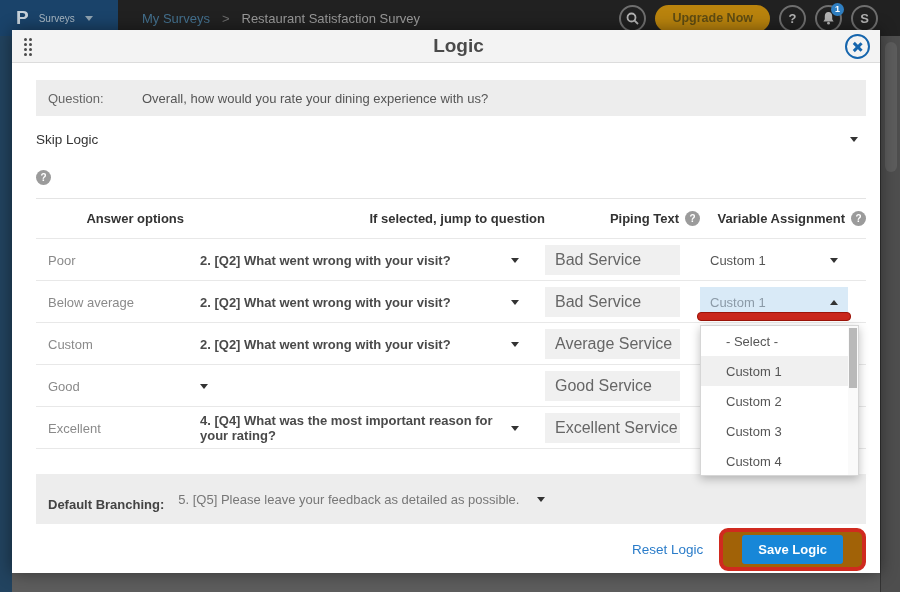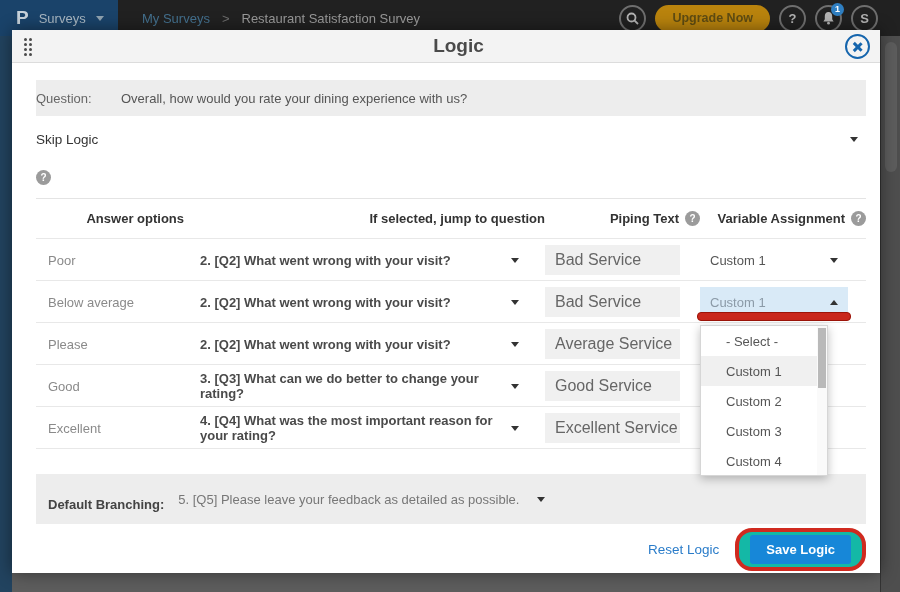--- a/index.html
+++ b/index.html
@@ -5,21 +5,21 @@
   * { margin:0; padding:0; box-sizing:border-box; }
   html,body { width:900px; height:592px; overflow:hidden; background:#5d5d5d;
     font-family:"Liberation Sans", sans-serif; }
   .stage { position:relative; width:900px; height:592px; }
 
   
   .topbar { position:absolute; left:0; top:0; width:900px; height:36px; background:#212121;
     display:flex; align-items:center; z-index:1; }
   .brand-block { width:118px; height:36px; background:#1a436a; display:flex; align-items:center; padding-left:16px; gap:10px; }
   .brand-logo { color:#c7d2da; font-size:19px; font-weight:bold; }
-  .brand-label { color:#a9b8c3; font-size:13px; }
+  .brand-label { color:#a9b8c3; font-size:10px; }
   .caret { width:0; height:0; border-left:4px solid transparent; border-right:4px solid transparent; border-top:5px solid #8fa2b0; }
   .crumbs { display:flex; align-items:center; gap:12px; margin-left:24px; font-size:13px; }
   .crumb-parent { color:#44718f; }
   .crumb-sep { color:#6e6e6e; }
   .crumb-current { color:#9a9a9a; }
   .topbar-right { margin-left:auto; display:flex; align-items:center; gap:9px; padding-right:22px; }
   .circle-btn { width:27px; height:27px; border-radius:50%; border:2px solid #6f6f6f; display:flex;
     align-items:center; justify-content:center; color:#b3b3b3; font-size:13px; font-weight:bold; position:relative; }
   .upgrade-btn { height:27px; background:#b9830d; border-radius:14px; padding:0 17px; display:flex; align-items:center;
     color:#5f4c12; font-weight:bold; font-size:12.5px; }
@@ -39,21 +39,21 @@
   .modal-title { font-size:19px; font-weight:bold; color:#4a4a4a;margin-left:25px; }
   .close-btn { position:absolute; right:10px; top:4px; width:25px; height:25px; border:2px solid #1565ad; border-radius:50%; }
   .close-x { position:absolute; left:50%; top:50%; width:11px; height:11px; transform:translate(-50%,-50%); }
   .close-x::before, .close-x::after { content:""; position:absolute; left:50%; top:0; width:2.5px; height:11px; background:#1565ad; }
   .close-x::before { transform:translateX(-50%) rotate(45deg); }
   .close-x::after  { transform:translateX(-50%) rotate(-45deg); }
 
   .modal-body { padding:0 14px 0 24px; }
 
   .question-row { margin-top:17px; height:36px; background:#ededed; display:flex; align-items:center; font-size:13px; }
-  .question-label { color:#666; width:85px; }
+  .question-label { color:#666; padding-left:12px; width:106px; }
   .question-text { color:#555; }
 
   .skiplogic-row { height:46px; display:flex; align-items:center; justify-content:space-between; padding-right:8px; }
   .skiplogic-label { font-size:13.5px; color:#333; }
   .caret-dark { width:0; height:0; border-left:4px solid transparent; border-right:4px solid transparent; border-top:5px solid #333; }
   .caret-up { width:0; height:0; border-left:4px solid transparent; border-right:4px solid transparent; border-bottom:5px solid #333; }
 
   .help-row { height:30px; display:flex; align-items:center; }
   .help-icon { width:15px; height:15px; border-radius:50%; background:#9b9b9b; color:#fff; font-size:10px; font-weight:bold;
     display:inline-flex; align-items:center; justify-content:center; }
@@ -69,35 +69,35 @@
   .cell-answer { padding-left:12px; color:#8a8a8a; }
   .cell-jump { display:flex; align-items:center; justify-content:space-between; padding-left:16px; padding-right:26px; color:#4a4a4a; font-weight:bold; }
   .pipe-input { width:135px; height:30px; background:#f0f0f0; border:none; font-family:"Liberation Sans",sans-serif;
     font-size:16px; color:#666; padding-left:10px; }
   .cell-var { position:relative; height:42px; display:flex; align-items:center; }
   .var-trigger { width:148px; height:30px; background:#fff; display:flex; align-items:center; justify-content:space-between;
     padding:0 10px; color:#555; cursor:pointer; }
   .var-trigger.open { background:#d9eaf7; color:#8b9aa7; }
   .red-underline { position:absolute; left:-3px; top:31px; width:154px; height:9px; background:#c9271c;
     border:1px solid #9c1409; border-radius:4px; z-index:40; }
-  .dropdown-menu { position:absolute; left:0; top:44px; width:128px; height:151px; background:#fff;
+  .dropdown-menu { position:absolute; left:0; top:44px; width:159px; height:151px; background:#fff;
     border:1px solid #d6d6d6; box-shadow:0 3px 9px rgba(0,0,0,.25); z-index:50; }
   .dd-item { height:30px; display:flex; align-items:center; padding-left:25px; font-size:13px; color:#555; cursor:pointer; }
   .dd-item.hl { background:#f0f0f0; }
   .dd-scroll { position:absolute; right:0; top:0; width:10px; height:149px; background:#fafafa; }
   .dd-scroll .dd-thumb { position:absolute; left:1px; top:2px; width:8px; height:60px; background:#b9b9b9; }
 
   .default-row { margin-top:25px; height:50px; background:#ededed; display:flex; align-items:center; font-size:13px; }
   .default-label { font-weight:bold; color:#444; padding-left:12px;margin-top:10px; }
   .default-select { display:flex; align-items:center; gap:18px; margin-left:14px; color:#777; cursor:pointer; }
   .default-note { color:#777; margin-left:18px; }
 
   .footer-row { height:50px; display:flex; align-items:center; justify-content:flex-end; gap:16px; }
   .reset-link { color:#2a7cc9; font-size:13.5px; cursor:pointer; }
-  .save-wrap { border:4px solid #d02a1f; border-radius:17px; padding:3px 11px; background:#14b8a6; }
+  .save-wrap { border:4px solid #d02a1f; border-radius:9px; padding:3px 19px; background:#a16207; }
   .save-btn { background:#1787d8; color:#fff; border:none; border-radius:3px; padding:7px 16px;
     font-family:"Liberation Sans",sans-serif; font-size:13px; font-weight:bold; cursor:pointer; }
 
   svg { display:block; }
 </style>
 </head>
 <body>
 
 <div class="stage">
 
@@ -229,33 +229,32 @@
               <div class="dd-item">Custom 3</div>
               <div class="dd-item">Custom 4</div>
               <div class="dd-scroll">
                   <span class="dd-thumb"></span>
                 </div>
             </div>
           </div>
         </div>
 
         <div class="t-row t-body">
-          <div class="cell-answer">Please</div>
+          <div class="cell-answer">Custom</div>
           <div class="cell-jump">
             <span>2. [Q2] What went wrong with your visit?</span>
               <span class="caret-dark"></span>
           </div>
           <div><input class="pipe-input" value="Average Service" style=""></div>
           <div class="cell-var"></div>
         </div>
 
         <div class="t-row t-body">
           <div class="cell-answer">Good</div>
           <div class="cell-jump">
-            <span>3. [Q3] What can we do better to change your rating?</span>
               <span class="caret-dark"></span>
           </div>
           <div><input class="pipe-input" value="Good Service" style=""></div>
           <div class="cell-var"></div>
         </div>
 
         <div class="t-row t-body">
           <div class="cell-answer">Excellent</div>
           <div class="cell-jump">
             <span>4. [Q4] What was the most important reason for your rating?</span>

